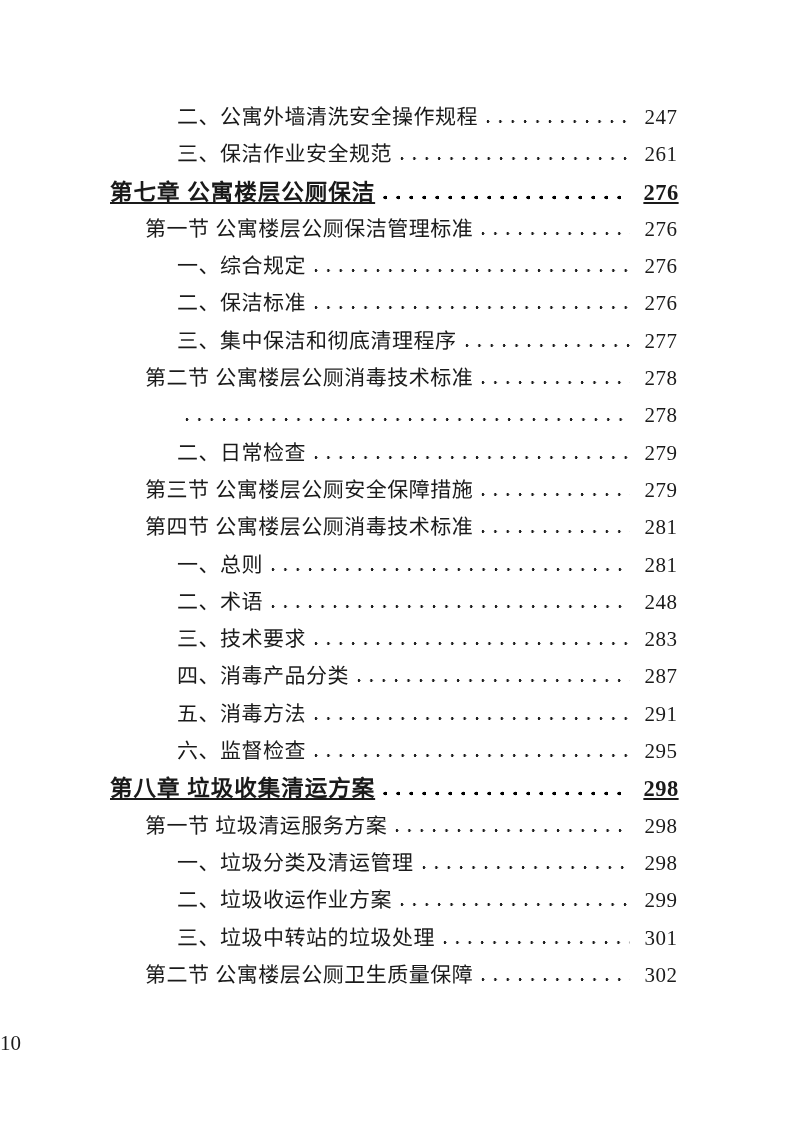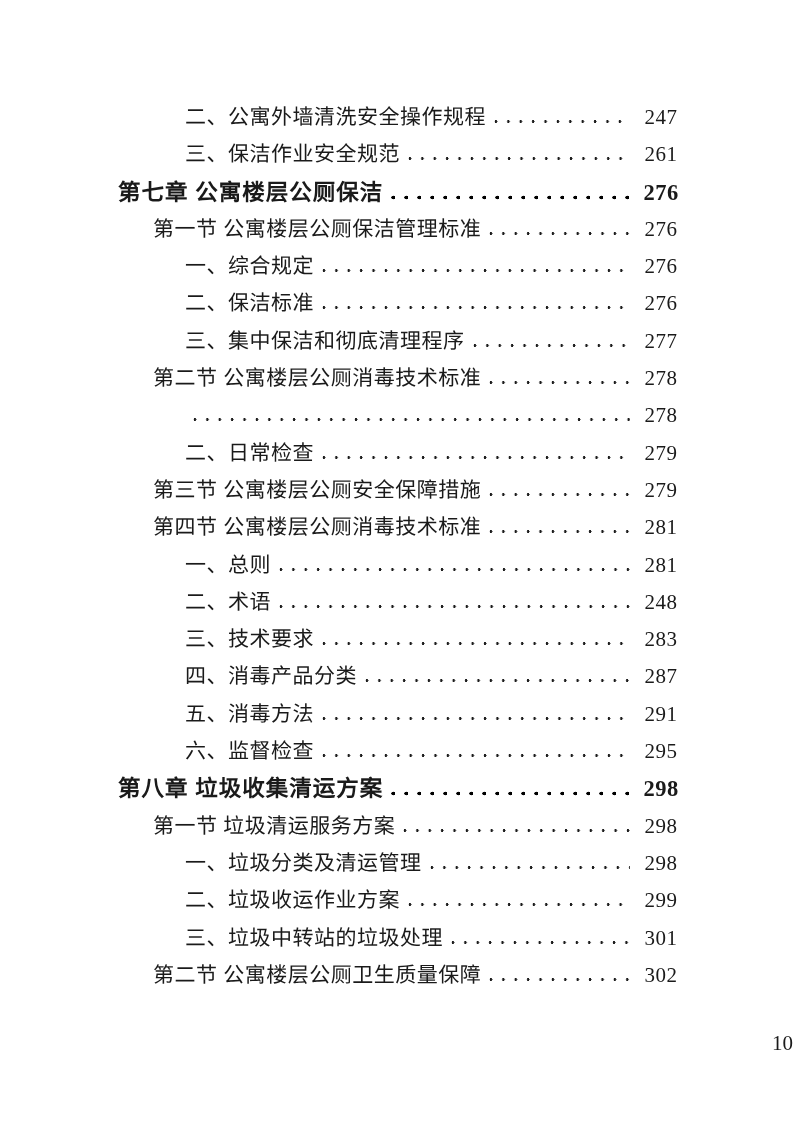--- a/index.html
+++ b/index.html
@@ -15,39 +15,40 @@
     position: relative;
     overflow: hidden;
   }
   .page {
     position: absolute;
     inset: 0;
     background: #ffffff;
   }
   .toc-list {
     position: absolute;
-    left: 118px;
+    left: 110px;
     right: 111px;
     top: 99px;
   }
   .toc-row {
     display: flex;
     align-items: baseline;
     height: 37.3px;
     line-height: 37.3px;
     font-size: 21px;
     letter-spacing: 0.5px;
     white-space: nowrap;
   }
   .toc-row.section { padding-left: 35px; }
   .toc-row.item    { padding-left: 67px; }
   .toc-row.chapter {
     font-weight: bold;
     font-size: 22.5px;
     letter-spacing: 1px;
+    text-decoration: underline;
   }
   .toc-label {
     white-space: nowrap;
   }
   .toc-leader {
     flex: 1 1 auto;
     height: 5px;
     margin: 0 10px 0 8px;
     background-image: radial-gradient(circle at 2px 2.5px, #1c1c1c 1.15px, rgba(0,0,0,0) 1.6px);
     background-size: 12.4px 5px;
@@ -63,21 +64,21 @@
     min-width: 42px;
     text-align: center;
     font-family: "Liberation Serif", "DejaVu Serif", serif;
     letter-spacing: 0.5px;
   }
   .page-footer {
     position: absolute;
     left: 0;
     right: 0;
     top: 1028px;
-    text-align: right;
+    text-align: left;
     font-size: 21px;
     line-height: 30px;
   }
 </style>
 </head>
 <body>
 
 <div class="page">
   <main class="toc-list" id="toc-list">
       <div class="toc-row item">

